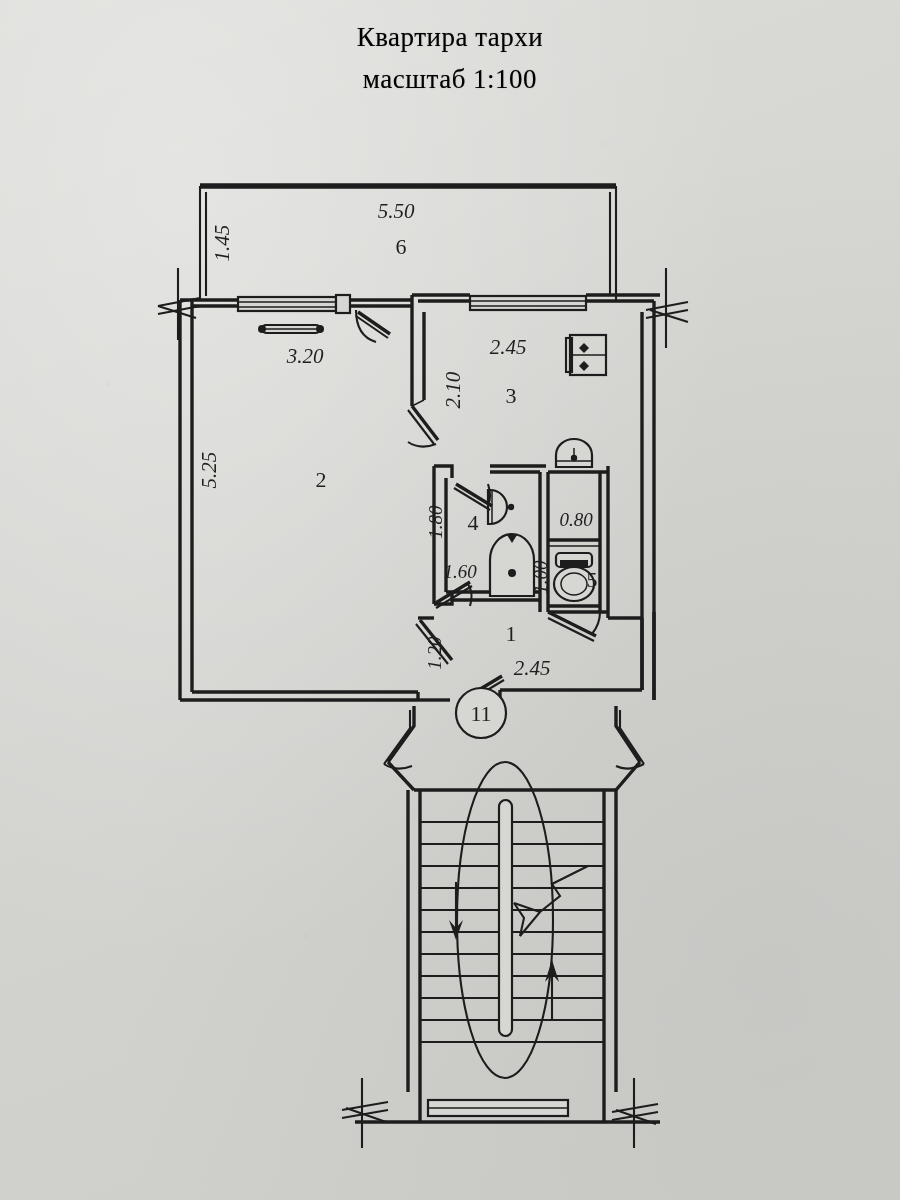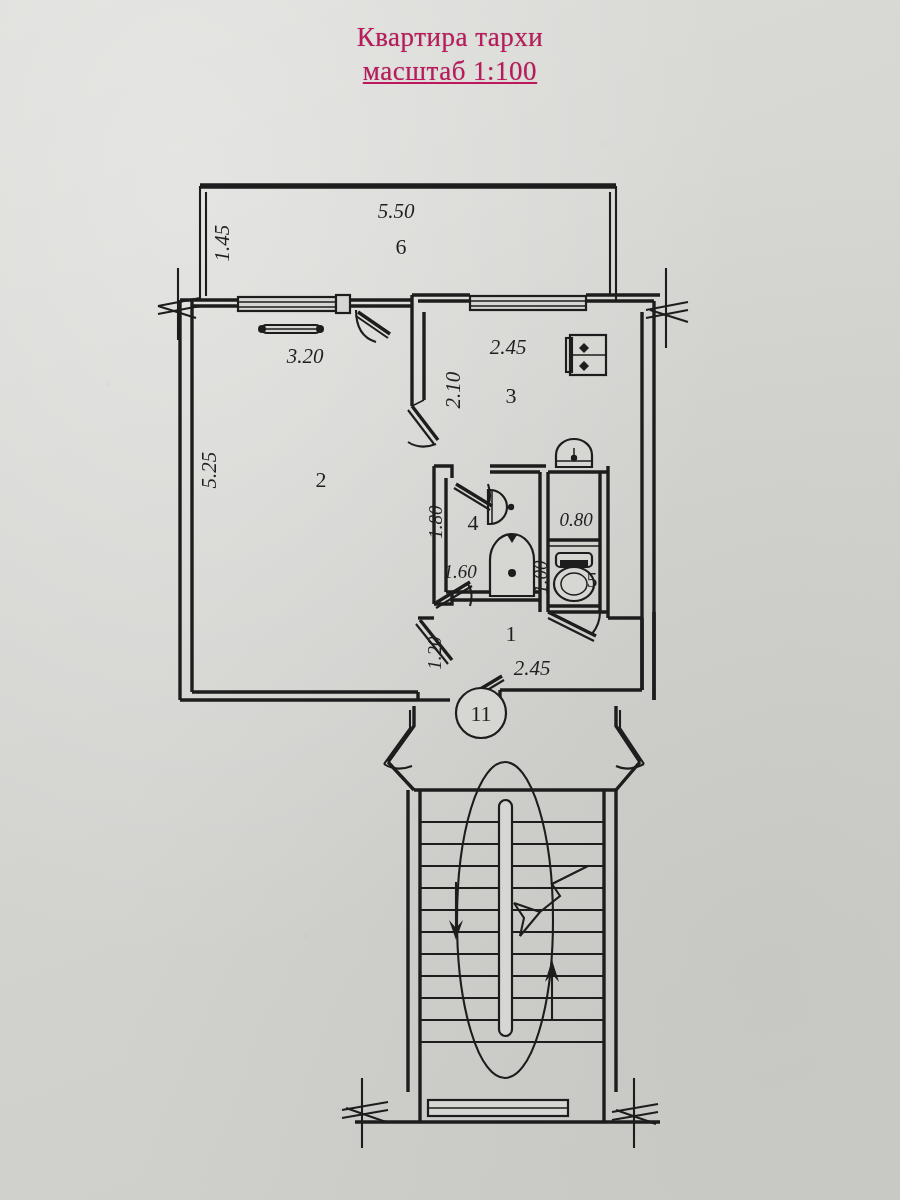--- a/index.html
+++ b/index.html
@@ -22,25 +22,25 @@
     position:absolute;inset:0;pointer-events:none;opacity:.30;
     background-image:
       radial-gradient(circle at 12% 32%, rgba(120,120,118,.10) 0 2px, transparent 3px),
       radial-gradient(circle at 67% 12%, rgba(120,120,118,.08) 0 2px, transparent 3px),
       radial-gradient(circle at 34% 78%, rgba(120,120,118,.09) 0 2px, transparent 3px),
       radial-gradient(circle at 88% 54%, rgba(120,120,118,.07) 0 2px, transparent 3px),
       radial-gradient(circle at 52% 93%, rgba(120,120,118,.08) 0 2px, transparent 3px);
   }
   .title{
     position:absolute;left:0;width:900px;text-align:center;
-    color:#be185d;font-size:27px;letter-spacing:.5px;
+    color:#000000;font-size:27px;letter-spacing:.5px;
     text-shadow:0 0 1px rgba(60,60,60,.45);
   }
   #title1{top:22px;}
-  #title2{top:56px;text-decoration:underline;}
+  #title2{top:64px;}
   svg#plan{position:absolute;left:0;top:0;width:900px;height:1200px;}
   .w{fill:none;stroke:#1d1d1d;}
   .thick{stroke-width:5.5;}
   .med{stroke-width:3.4;}
   .thin{stroke-width:2.1;}
   .hair{stroke-width:1.5;}
   .fillw{fill:#d6d6d3;stroke:#1d1d1d;stroke-width:2.2;}
   .dim{
     fill:#1f1f1f;font-family:"Liberation Serif",serif;
     font-style:italic;font-size:21px;

